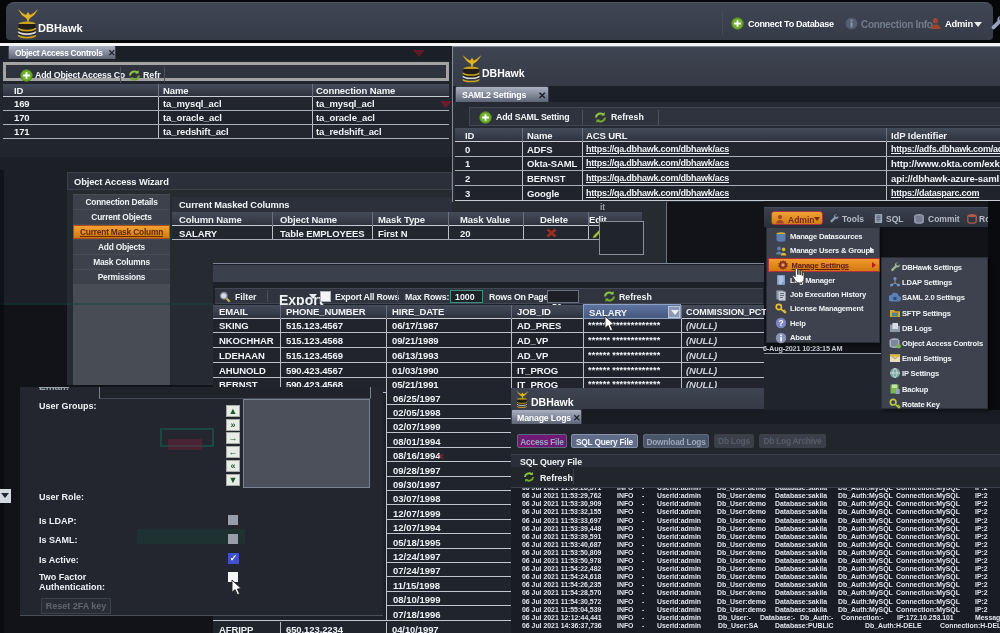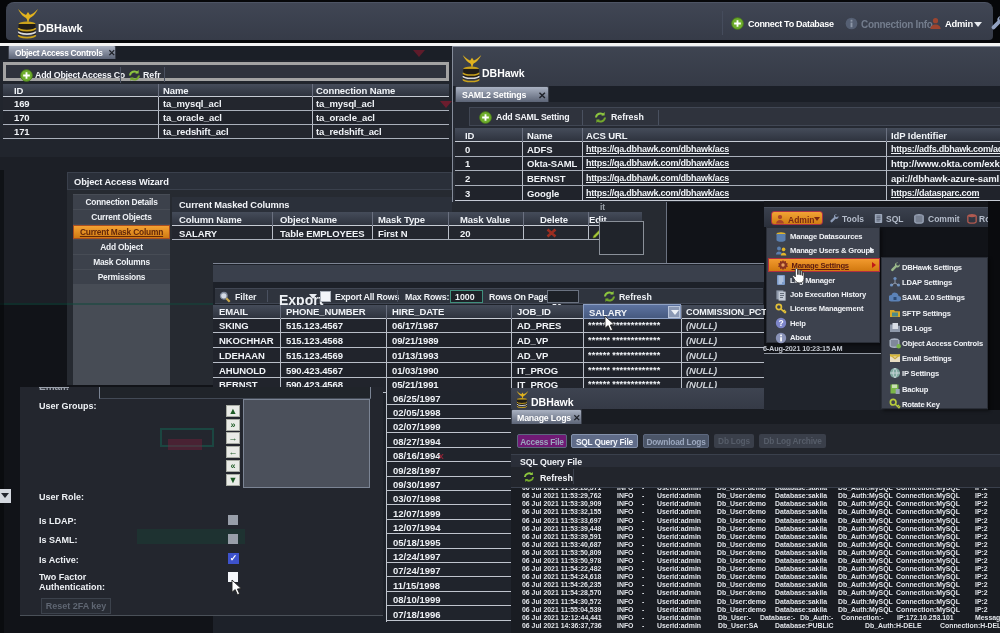--- a/index.html
+++ b/index.html
@@ -179,21 +179,21 @@
   </div>
   <div class="a" style="left:67px;top:190px;width:385px;height:75px;background:#262a31"></div>
   <div class="a" style="left:67px;top:265px;width:146px;height:120px;background:#262a31"></div>
   <div class="a" style="left:452px;top:202px;width:215px;height:63px;background:#262a31"></div>
   <div class="a" style="left:665.5px;top:202px;width:1.5px;height:63px;background:#6b7280"></div>
 
   <div class="a" style="left:73px;top:194px;width:97px;height:191px;background:#474c55"></div>
   <div class="a" style="left:73px;top:194.5px;width:97px;height:14px;background:#3c414b;text-align:center;font-size:8.4px;letter-spacing:-0.2px;line-height:14px;white-space:nowrap;overflow:hidden">Connection Details</div>
   <div class="a" style="left:73px;top:209.5px;width:97px;height:14px;background:#3c414b;text-align:center;font-size:8.4px;letter-spacing:-0.2px;line-height:14px;white-space:nowrap;overflow:hidden">Current Objects</div>
   <div class="a" style="left:73px;top:224.5px;width:97px;height:14px;background:linear-gradient(#f5a233,#cf7a12);border:1px solid #a84d20;text-align:center;font-size:8.4px;letter-spacing:-0.2px;line-height:12px;color:#632709;text-decoration:underline;white-space:nowrap;overflow:hidden">Current Mask Column</div>
-  <div class="a" style="left:73px;top:239.5px;width:97px;height:14px;background:#3c414b;text-align:center;font-size:8.4px;letter-spacing:-0.2px;line-height:14px;white-space:nowrap;overflow:hidden">Add Object</div>
+  <div class="a" style="left:73px;top:239.5px;width:97px;height:14px;background:#3c414b;text-align:center;font-size:8.4px;letter-spacing:-0.2px;line-height:14px;white-space:nowrap;overflow:hidden">Add Objects</div>
   <div class="a" style="left:73px;top:254.5px;width:97px;height:14px;background:#3c414b;text-align:center;font-size:8.4px;letter-spacing:-0.2px;line-height:14px;white-space:nowrap;overflow:hidden">Mask Columns</div>
   <div class="a" style="left:73px;top:269.5px;width:97px;height:14px;background:#3c414b;text-align:center;font-size:8.4px;letter-spacing:-0.2px;line-height:14px;white-space:nowrap;overflow:hidden">Permissions</div>
 
   <div class="a" style="left:172px;top:197px;width:280px;height:15px;background:#2b303a">
     <div class="a" style="left:7px;top:2.5px;font-size:9.3px;letter-spacing:-0.1px;color:#f2f4f8;white-space:nowrap">Current Masked Columns</div>
   </div>
   <div class="a hdr" style="left:172px;top:212px;width:470px;height:14px;border-bottom:1px solid #c6cbd4">
     <div class="a cell" style="left:7px;top:1.5px">Column Name</div>
     <div class="a cell" style="left:108px;top:1.5px">Object Name</div>
     <div class="a cell" style="left:206px;top:1.5px">Mask Type</div>
@@ -294,21 +294,21 @@
     <div class="a itl cell" style="left:473px;top:1.5px">(NULL)</div>
     <div class="a vline" style="left:67px;top:0;height:14px"></div>
       <div class="a vline" style="left:173px;top:0;height:14px"></div>
       <div class="a vline" style="left:298px;top:0;height:14px"></div>
       <div class="a vline" style="left:370px;top:0;height:14px"></div>
       <div class="a vline" style="left:468px;top:0;height:14px"></div>
   </div>
   <div class="a" style="left:0;top:84.2px;width:551px;height:14.85px;background:#21242c;border-bottom:1px solid #b9bec8">
     <div class="a cell" style="left:6px;top:1.5px">LDEHAAN</div>
       <div class="a cell" style="left:73px;top:1.5px">515.123.4569</div>
-      <div class="a cell" style="left:179px;top:1.5px">01/13/1993</div>
+      <div class="a cell" style="left:179px;top:1.5px">06/13/1993</div>
       <div class="a cell" style="left:304px;top:1.5px">AD_VP</div>
     <div class="a cell" style="left:375px;top:1.5px;font-size:9px;letter-spacing:0.2px">****** *************</div>
     <div class="a itl cell" style="left:473px;top:1.5px">(NULL)</div>
     <div class="a vline" style="left:67px;top:0;height:14px"></div>
       <div class="a vline" style="left:173px;top:0;height:14px"></div>
       <div class="a vline" style="left:298px;top:0;height:14px"></div>
       <div class="a vline" style="left:370px;top:0;height:14px"></div>
       <div class="a vline" style="left:468px;top:0;height:14px"></div>
   </div>
   <div class="a" style="left:0;top:99.05px;width:551px;height:14.85px;background:#1f222a;border-bottom:1px solid #b9bec8">
@@ -334,35 +334,42 @@
     <div class="a vline" style="left:67px;top:0;height:14px"></div>
       <div class="a vline" style="left:173px;top:0;height:14px"></div>
       <div class="a vline" style="left:298px;top:0;height:14px"></div>
       <div class="a vline" style="left:370px;top:0;height:14px"></div>
       <div class="a vline" style="left:468px;top:0;height:14px"></div>
   </div>
 
   <div class="a drow" style="top:126.5px">06/25/1997</div>
   <div class="a drow" style="top:140.9px">02/05/1998</div>
   <div class="a drow" style="top:155.3px">02/07/1999</div>
-  <div class="a drow" style="top:169.7px">08/27/1994</div>
+  <div class="a drow" style="top:169.7px">08/01/1994</div>
   <div class="a drow" style="top:184.1px">08/16/1994<span style="color:#8e2436;margin-left:-2px">x</span></div>
   <div class="a drow" style="top:198.5px">09/28/1997</div>
   <div class="a drow" style="top:212.9px">09/30/1997</div>
   <div class="a drow" style="top:227.3px">03/07/1998</div>
   <div class="a drow" style="top:241.7px">12/07/1999</div>
   <div class="a drow" style="top:256.1px">12/07/1994</div>
   <div class="a drow" style="top:270.5px">05/18/1995</div>
   <div class="a drow" style="top:284.9px">12/24/1997</div>
   <div class="a drow" style="top:299.3px">07/24/1997</div>
   <div class="a drow" style="top:313.7px">11/15/1998</div>
   <div class="a drow" style="top:328.1px">08/10/1999</div>
   <div class="a drow" style="top:342.5px">07/18/1996</div>
   <div class="a vline" style="left:173px;top:126.5px;height:231px;background:#c0c5ce"></div>
 
+  <div class="a" style="left:0;top:356px;width:298px;height:14px;background:#20242c;border-top:1.5px solid #c0c5ce">
+    <div class="a cell" style="left:6px;top:3px">AFRIPP</div>
+    <div class="a cell" style="left:73px;top:3px">650.123.2234</div>
+    <div class="a cell" style="left:179px;top:3px">04/10/1997</div>
+    <div class="a vline" style="left:67px;top:1px;height:15px"></div>
+    <div class="a vline" style="left:173px;top:1px;height:15px;background:#c0c5ce"></div>
+  </div>
 
   <svg class="a" style="left:391px;top:51px;z-index:5" width="12" height="18" viewBox="0 0 12 18">
       <path d="M1 1 L1 13.2 L4.2 10.6 L6.4 15.8 L8.6 14.8 L6.4 10 L10.2 9.6 Z" fill="#fff" stroke="#222" stroke-width="0.9"></path>
     </svg>
 </div>
 
 <div class="a" style="left:0;top:170px;width:4px;height:463px;background:rgba(6,7,9,0.55)"></div>
 
 <div class="a" id="dlg" style="left:20px;top:386.5px;width:363px;height:229.5px;background:#23262e;border-bottom:1px solid #4a5058;overflow:hidden">
   <div class="a" style="left:19px;top:-5.5px;font-size:10px;color:#9aa0aa;text-decoration:line-through">Email:</div>

